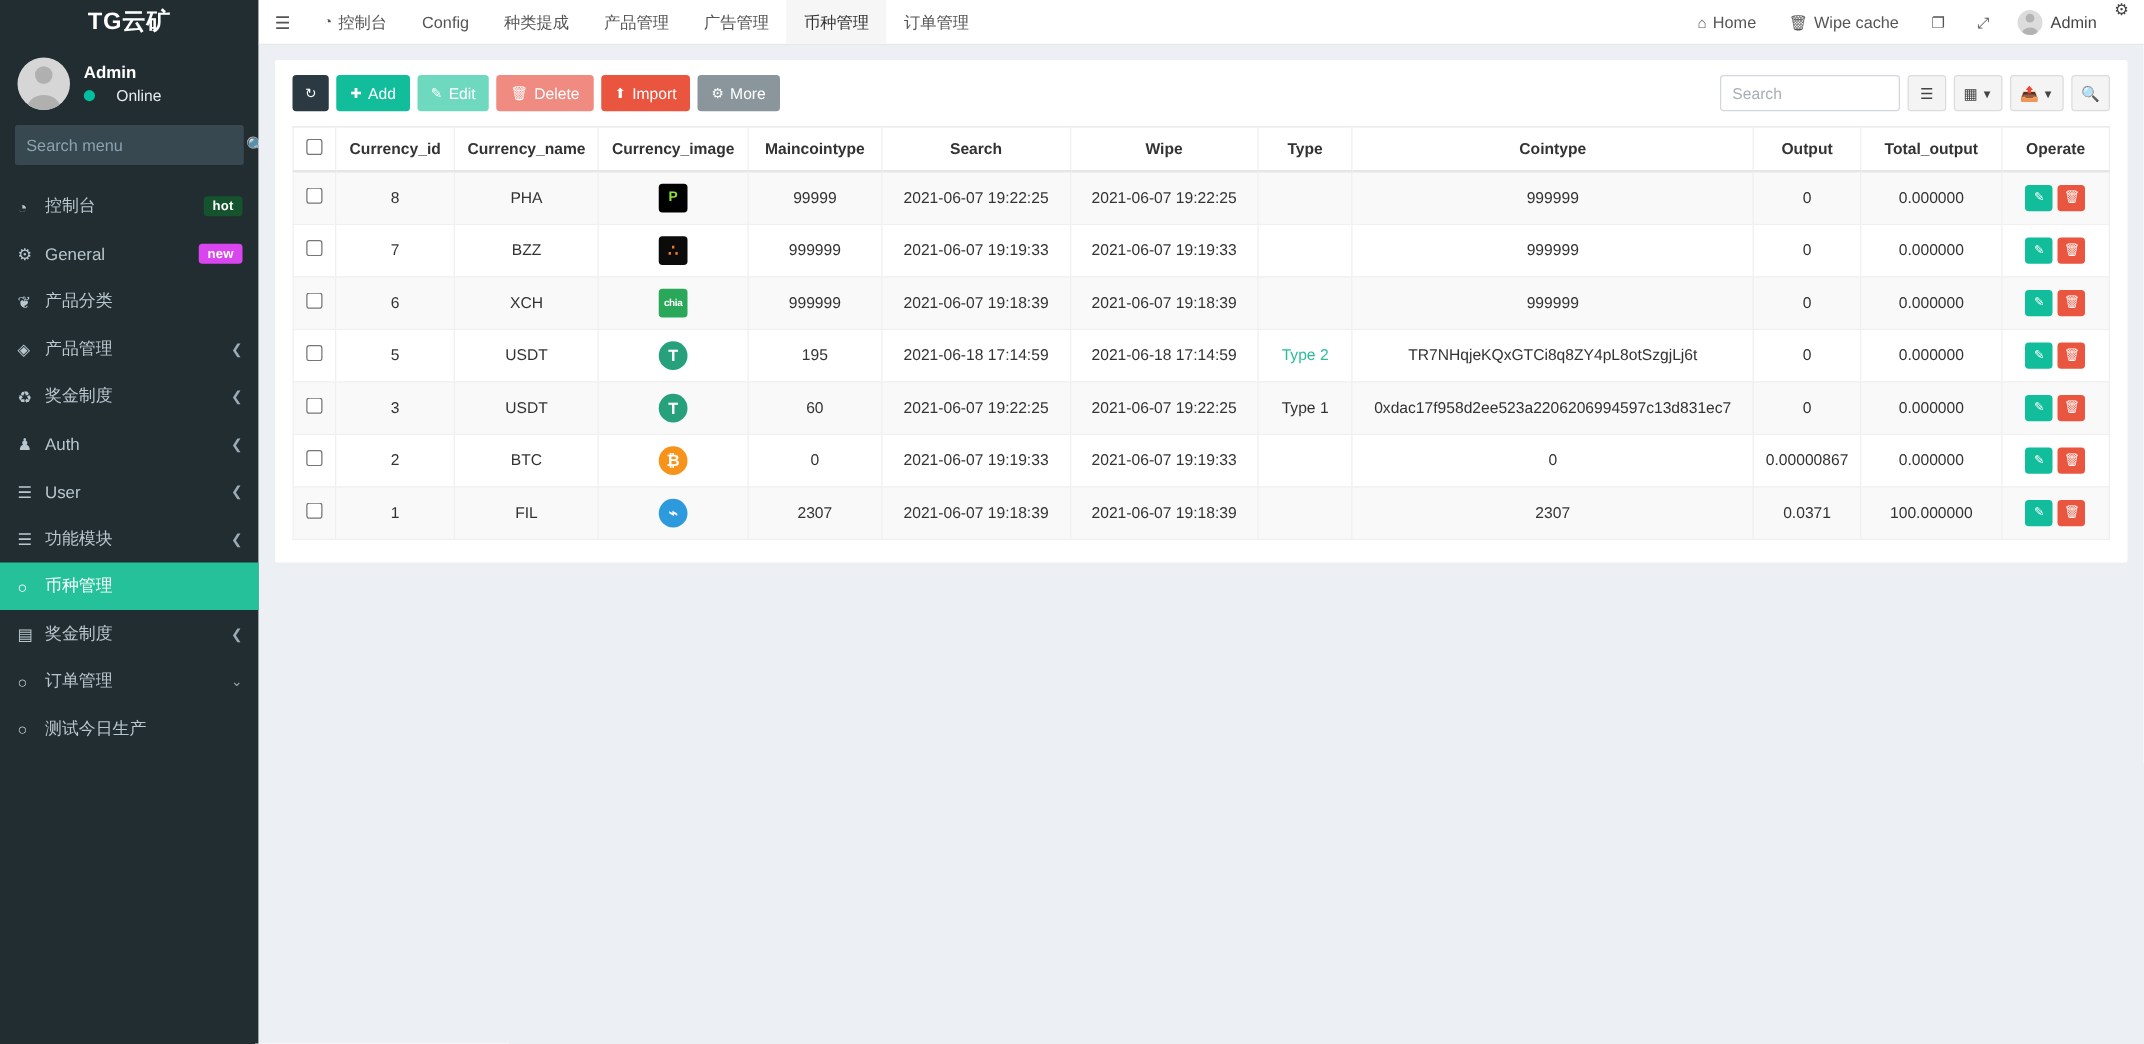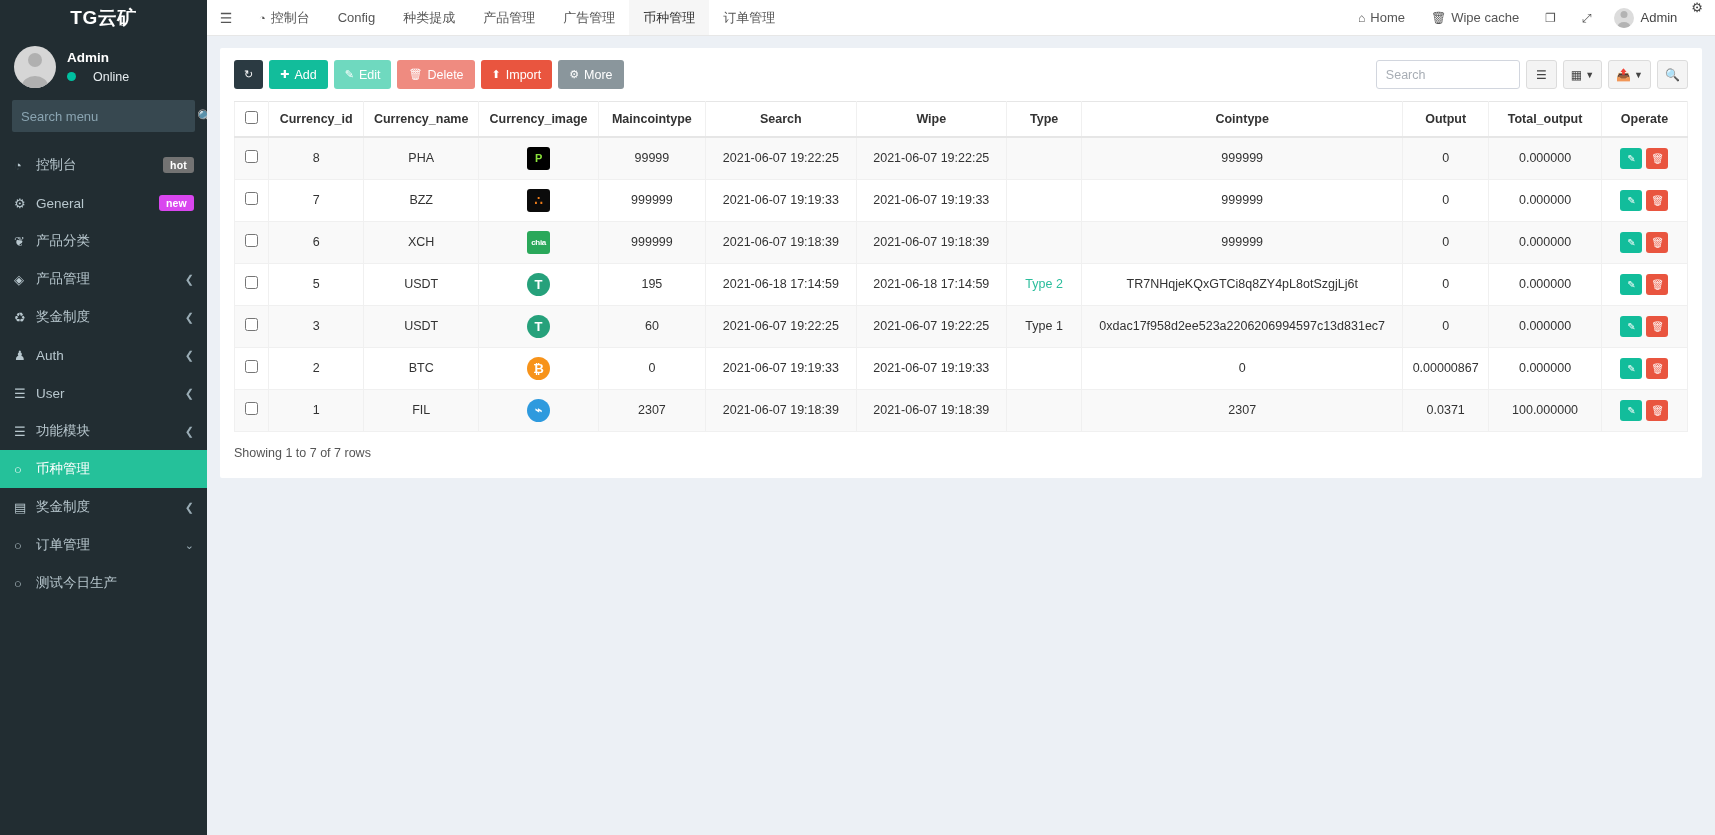--- a/index.html
+++ b/index.html
@@ -68,21 +68,21 @@
     width: 22px; font-size: 13px; color: #b8c7ce; flex-shrink: 0;
     display: inline-flex; align-items: center;
   }
   .menu-item .mi-label { flex: 1; }
   .menu-item.active { background: #25c19a; color: #ffffff; }
   .menu-item.active .mi-icon { color: #ffffff; }
   .badge {
     font-size: 10.5px; padding: 2px 7px; border-radius: 3px;
     color: #fff; font-weight: 600; letter-spacing: .2px;
   }
-  .badge.hot { background: #737373; }
+  .badge.hot { background: #14532d; }
   .badge.new { background: #d946ef; }
   .caret { font-size: 11px; color: #9aacb5; }
 
   
   #main { flex: 1; display: flex; flex-direction: column; background: #ffffff; }
 
   
   #topbar {
     height: 36px; background: #fff; border-bottom: 1px solid #e7e7e7;
     display: flex; align-items: stretch; font-size: 13px; color: #444;
@@ -482,17 +482,16 @@
                 <td>2021-06-07 19:18:39</td>
                 <td></td>
                 <td>2307</td>
                 <td>0.0371</td>
                 <td>100.000000</td>
                 <td><button class="op-btn op-edit">✎</button><button class="op-btn op-del">🗑</button></td>
               </tr>
             </tbody>
         </table>
 
-        <div class="rows-info">Showing 1 to 7 of 7 rows</div>
       </div>
     </section>
   </div>
 </div>
 
 </body></html>

